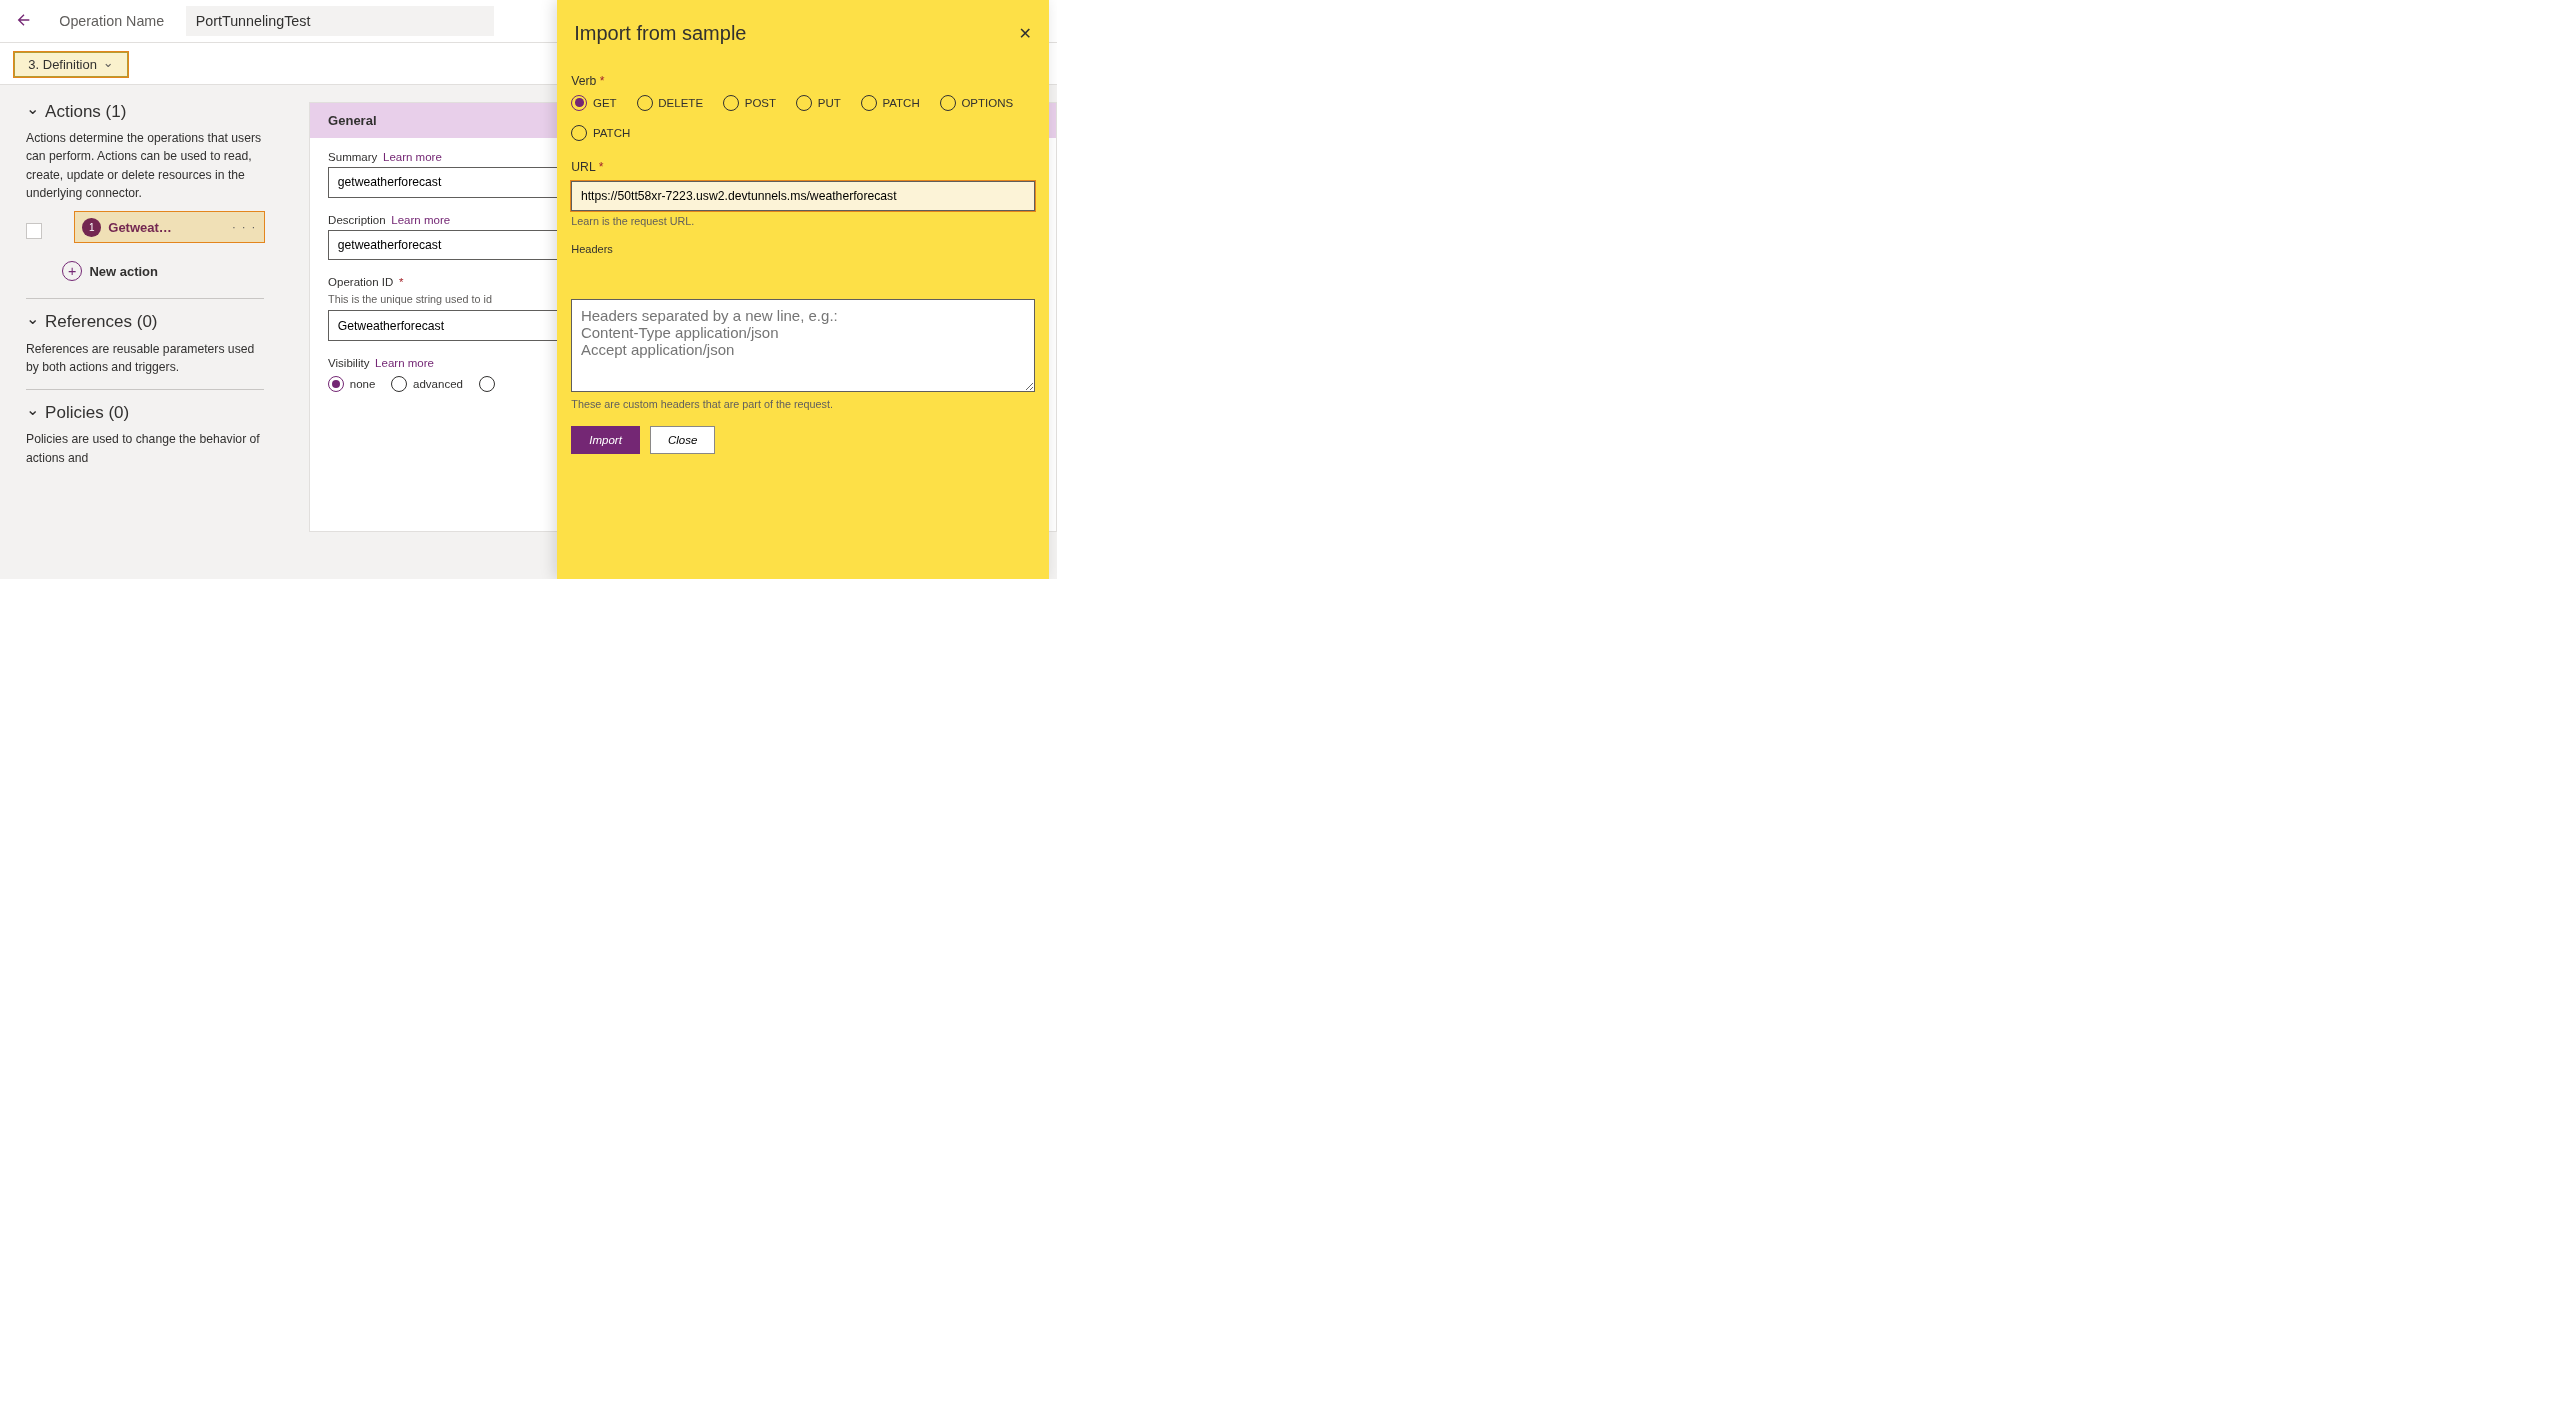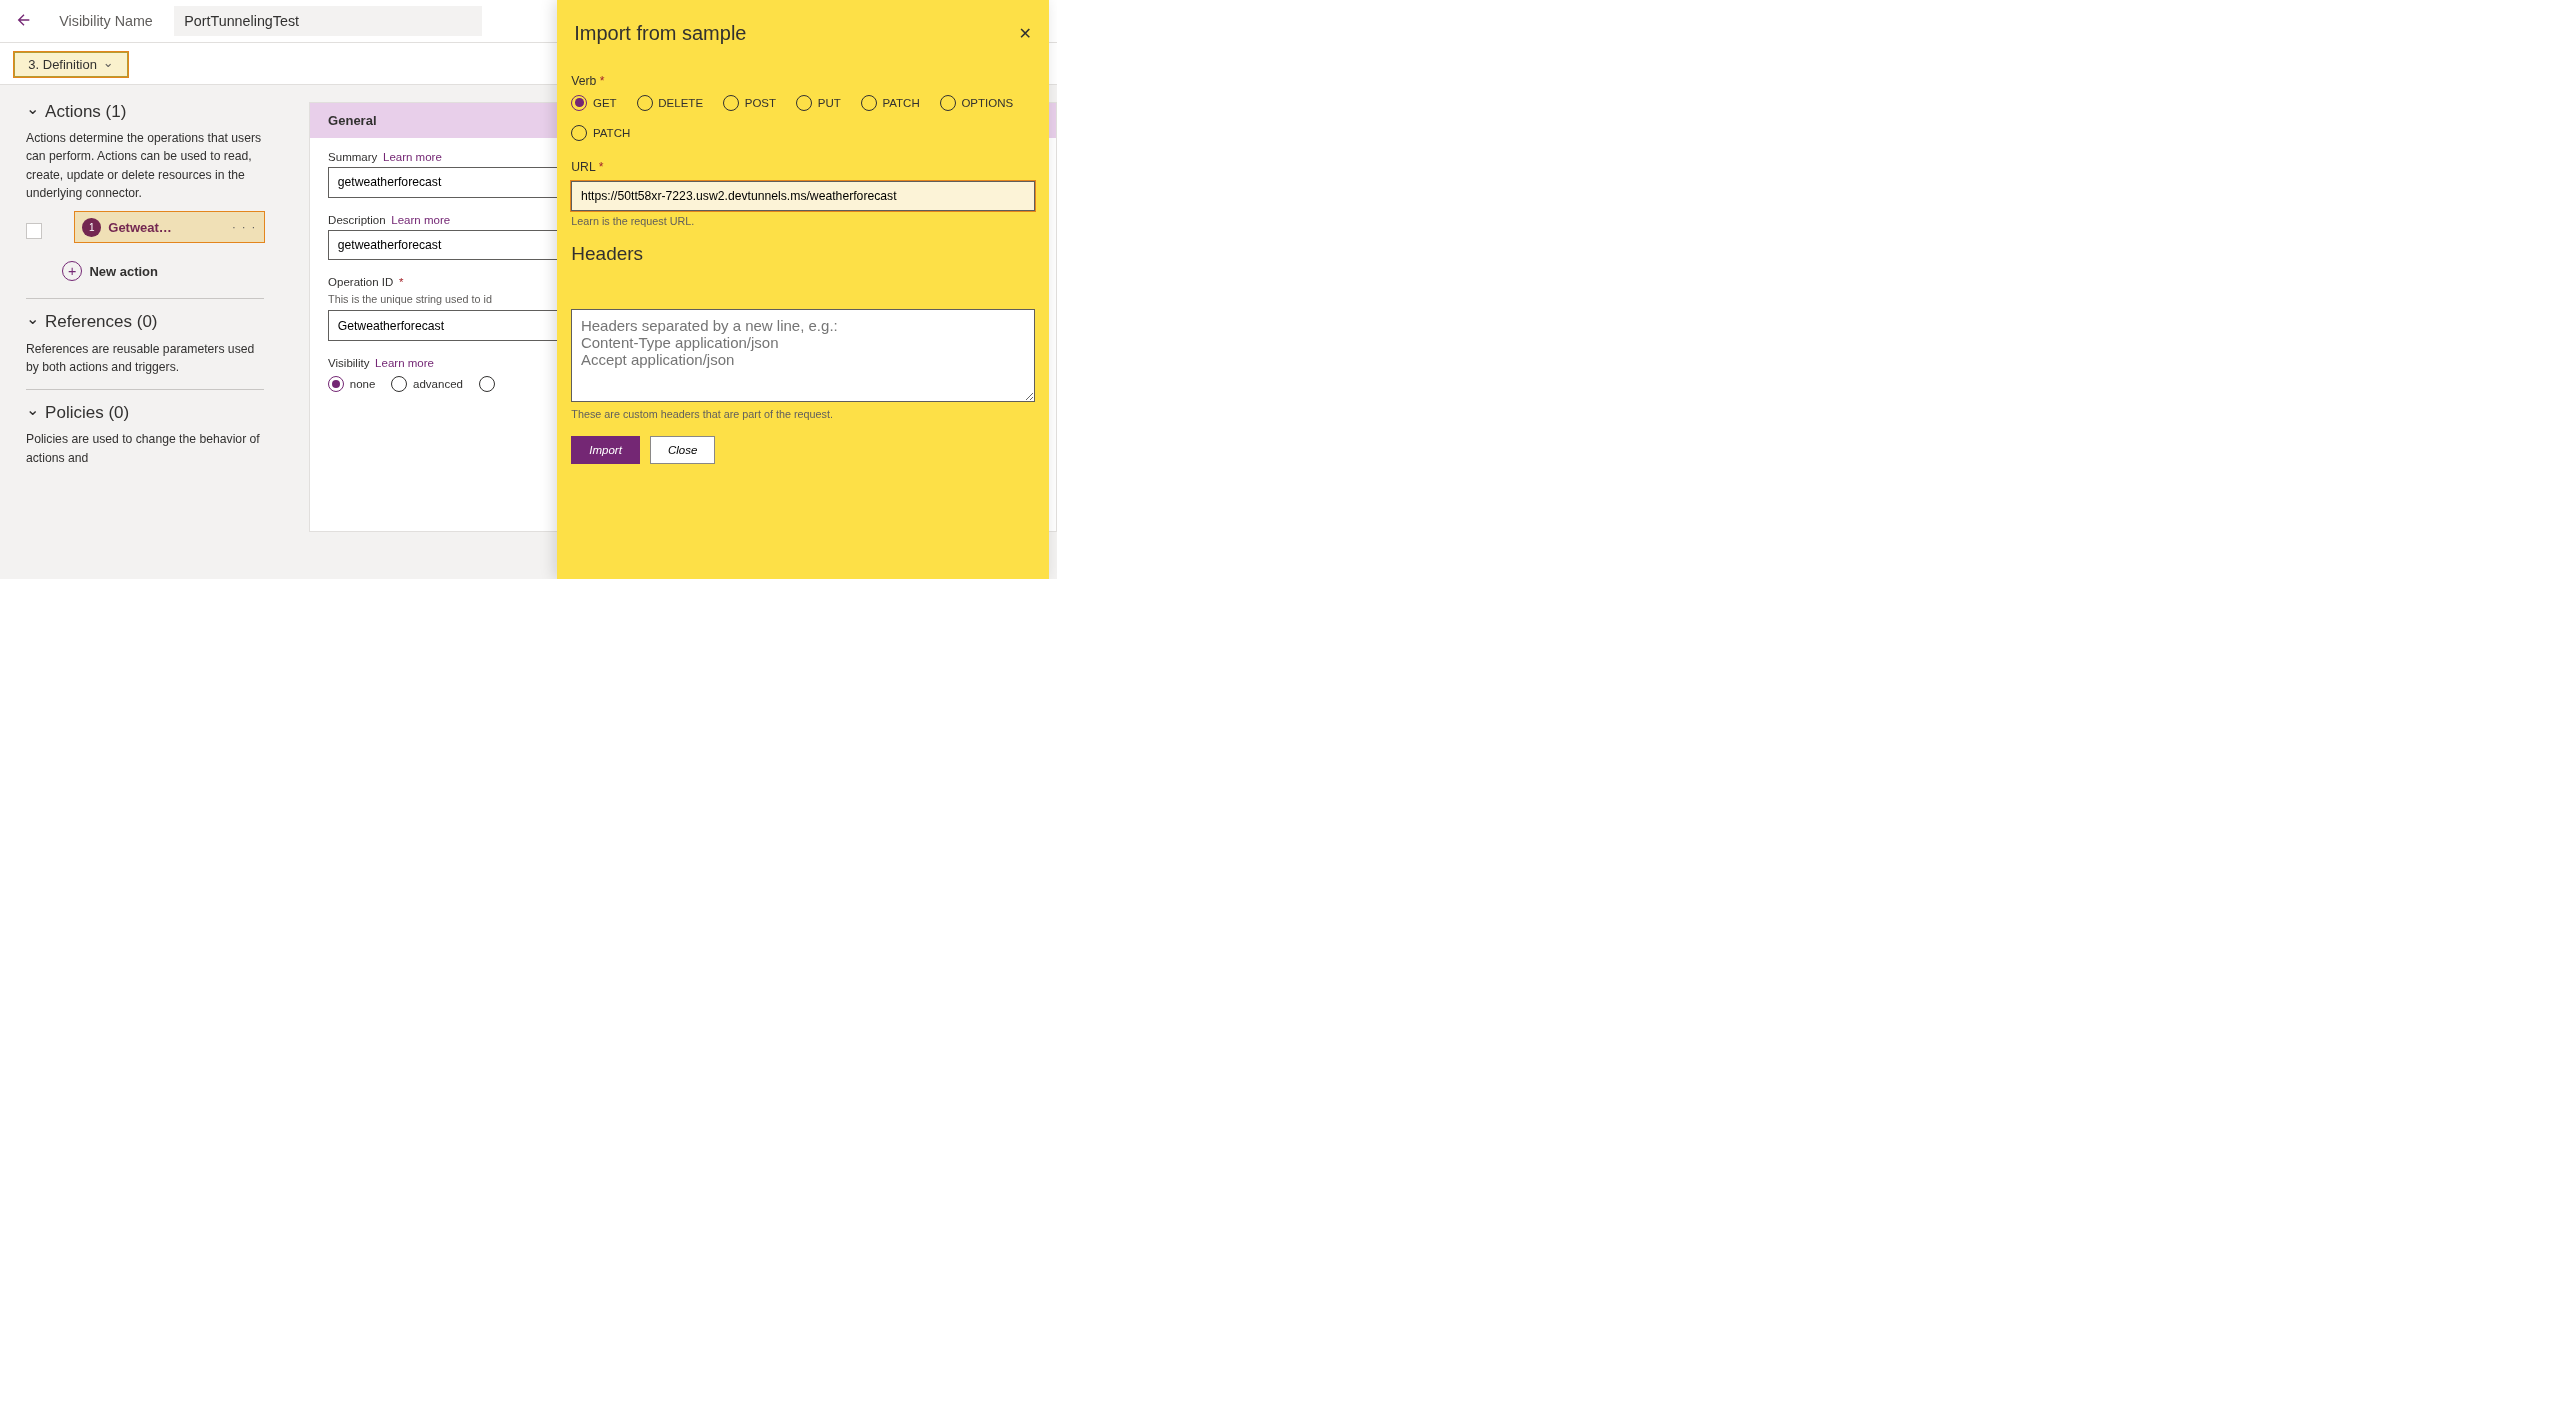--- a/index.html
+++ b/index.html
@@ -175,21 +175,21 @@
 </style>
 </head>
 <body>
 
 <div class="topbar">
   <span class="back-icon">
     <svg width="16" height="16" viewBox="0 0 24 24" fill="none" stroke="#742774" stroke-width="2">
         <path d="M15 4l-8 8 8 8M7 12h16"></path>
       </svg>
   </span>
-  <span class="topbar-label">Visibility Name</span>
+  <span class="topbar-label">Operation Name</span>
   <input class="topbar-input" value="PortTunnelingTest" style="">
 </div>
 
 <div class="steprow">
   <div class="step-pill">
     <span>3. Definition</span>
     <span class="chevron-down"></span>
   </div>
 </div>
 
@@ -320,21 +320,21 @@
       </div>
     </div>
 
   <div class="panel-label">
     <span>URL</span>
     <span class="req"> *</span>
   </div>
   <input class="url-input" value="https://50tt58xr-7223.usw2.devtunnels.ms/weatherforecast" style="">
   <div class="panel-help">Learn is the request URL.</div>
 
-  <div class="panel-label" style="font-size:19px;">
+  <div class="panel-label" style="font-size:11px;">
     <span>Headers</span>
   </div>
   <textarea class="headers-box" placeholder="Headers separated by a new line, e.g.:
 Content-Type application/json
 Accept application/json" style=""></textarea>
   <div class="panel-help">These are custom headers that are part of the request.</div>
 
   <div class="btn-row">
     <button class="btn primary">Import</button>
     <button class="btn">Close</button>

